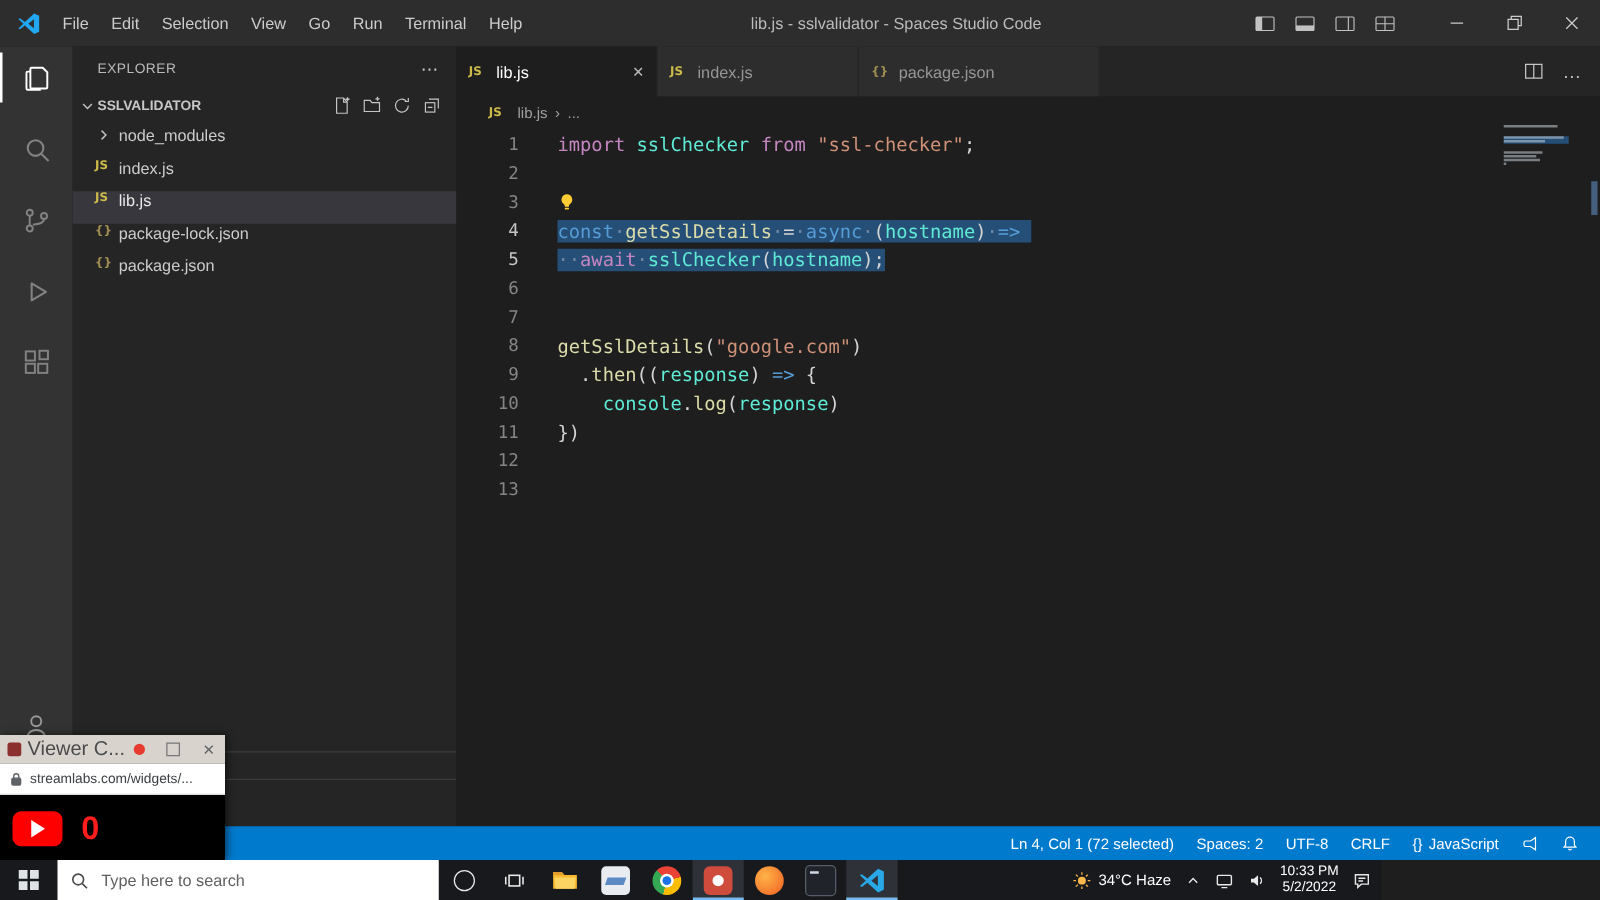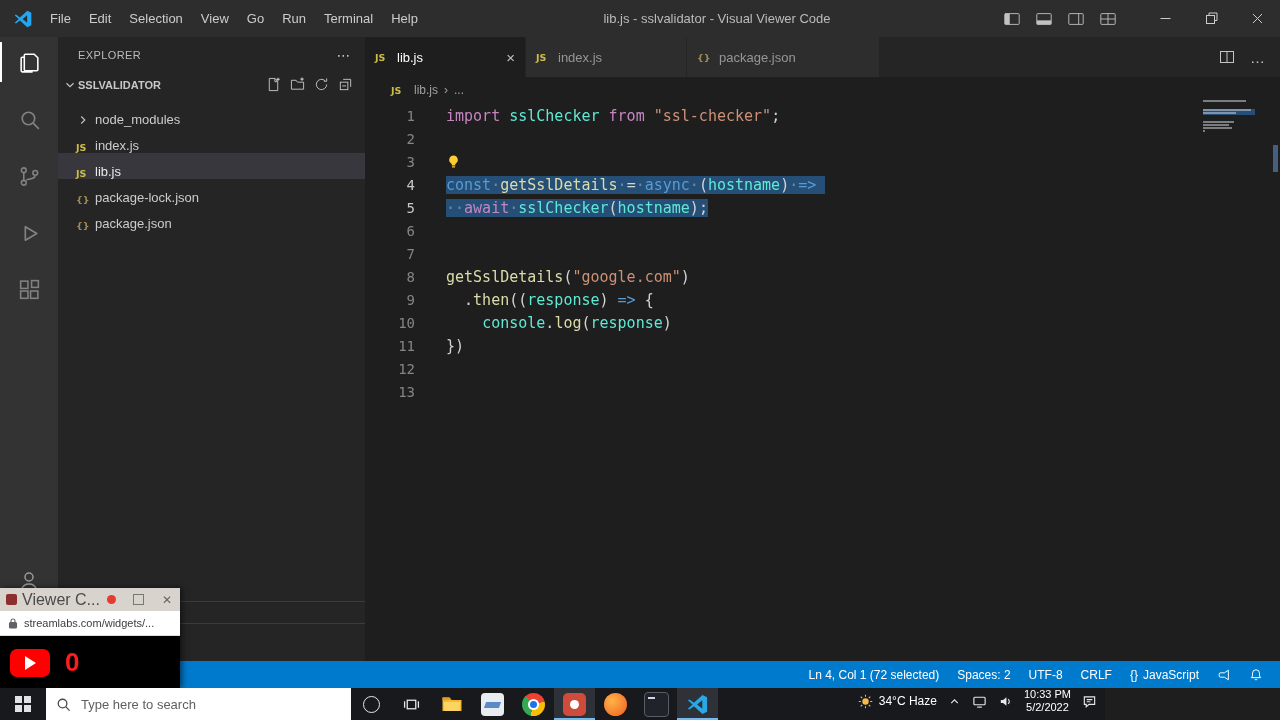--- a/index.html
+++ b/index.html
@@ -29,21 +29,21 @@
 
   
   .sidebar{position:absolute;left:58px;top:37px;width:307px;height:624px;background:#252526;z-index:1}
   .sb-title{height:36px;display:flex;align-items:center;padding:0 14px 0 20px;font-size:11px;color:#bbbbbb;letter-spacing:.4px}
   .sb-title .label{flex:1}
   .sb-more{font-size:14px;color:#c5c5c5;cursor:default}
   .folder-row{height:23px;display:flex;align-items:center;font-weight:700;font-size:11px;color:#c8c8c8;padding-left:4px}
   .folder-row .fchev{width:16px;display:flex;justify-content:center;color:#c5c5c5}
   .fr-actions{margin-left:auto;display:flex;gap:9px;padding-right:12px;color:#c5c5c5}
   .tree{margin-top:5px}
-  .tree-row{height:26px;display:flex;align-items:flex-end;padding-left:18px;color:#cccccc;cursor:default}
+  .tree-row{height:26px;display:flex;align-items:flex-start;padding-left:18px;color:#cccccc;cursor:default}
   .tree-row.selected{background:#37373d;color:#e9e9e9}
   .chev{width:17px;color:#c5c5c5}
   .ficon{display:inline-flex;width:17px;justify-content:flex-start;font-weight:700;font-size:9.5px;
     font-family:"DejaVu Sans",sans-serif}
   .ficon.js{color:#cdbb49}
   .ficon.json{color:#a08d52}
   .tree-label{margin-left:2px}
   .sb-sep{position:absolute;left:0;width:307px;height:1px;background:#3c3c3c}
 
   
@@ -91,21 +91,21 @@
   .ov-close{color:#666;font-size:12px;margin-left:13px;line-height:1}
   .ov-url{height:24px;background:#ffffff;display:flex;align-items:center;padding:0 8px;gap:6px;border-bottom:1px solid #dcdcdc}
   .ov-url-text{font-size:11px;color:#3c4043;white-space:nowrap}
   .ov-body{height:53px;background:#000;display:flex;align-items:center;padding-left:10px;gap:15px}
   .yt-logo{width:40px;height:28px;background:#ff0000;border-radius:7px;display:flex;align-items:center;justify-content:center}
   .yt-play{width:0;height:0;border-left:11px solid #fff;border-top:7px solid transparent;border-bottom:7px solid transparent}
   .ov-count{font-size:26px;font-weight:700;color:#fd1d1d}
 
   
   .taskbar{position:absolute;left:0;top:688px;width:1105px;height:32px;background:#17191d;display:flex;
-    align-items:flex-start;z-index:60;color:#e8e8e8}
+    align-items:center;z-index:60;color:#e8e8e8}
   .tb-start{width:46px;height:32px;display:flex;align-items:center;justify-content:center}
   .winlogo{display:grid;grid-template-columns:7px 7px;grid-template-rows:7px 7px;gap:1.5px}
   .winlogo div{background:#dfe3e6}
   .tb-search{width:285px;height:32px;background:#fff;display:flex;align-items:center;padding:0 10px;gap:8px}
   .tb-search input{border:none;outline:none;background:transparent;font-size:13px;color:#333;flex:1;
     font-family:"Liberation Sans",sans-serif}
   .tb-search input::placeholder{color:#5f5f5f}
   .tb-btn{width:40px;height:32px;display:flex;align-items:center;justify-content:center}
   .cortana-ring{width:15px;height:15px;border:1.6px solid #e8e8e8;border-radius:50%}
   .tb-app{width:41px;height:32px;display:flex;align-items:center;justify-content:center;position:relative}
@@ -137,21 +137,21 @@
     <div class="menu-bar">
         <div class="menu-item">File</div>
         <div class="menu-item">Edit</div>
         <div class="menu-item">Selection</div>
         <div class="menu-item">View</div>
         <div class="menu-item">Go</div>
         <div class="menu-item">Run</div>
         <div class="menu-item">Terminal</div>
         <div class="menu-item">Help</div>
       </div>
-    <div class="window-title">lib.js - sslvalidator - Visual Viewer Code</div>
+    <div class="window-title">lib.js - sslvalidator - Spaces Studio Code</div>
     <div class="tb-right">
       <div class="layout-icons">
         <span class="lic">
           <svg width="18" height="18" viewBox="0 0 20 20" fill="none" stroke="currentColor">
               <rect x="2" y="4" width="16" height="12" rx="1"></rect>
               <rect x="2" y="4" width="5.5" height="12" fill="currentColor" stroke="none"></rect>
             </svg>
           </span>
         <span class="lic">
           <svg width="18" height="18" viewBox="0 0 20 20" fill="none" stroke="currentColor">

